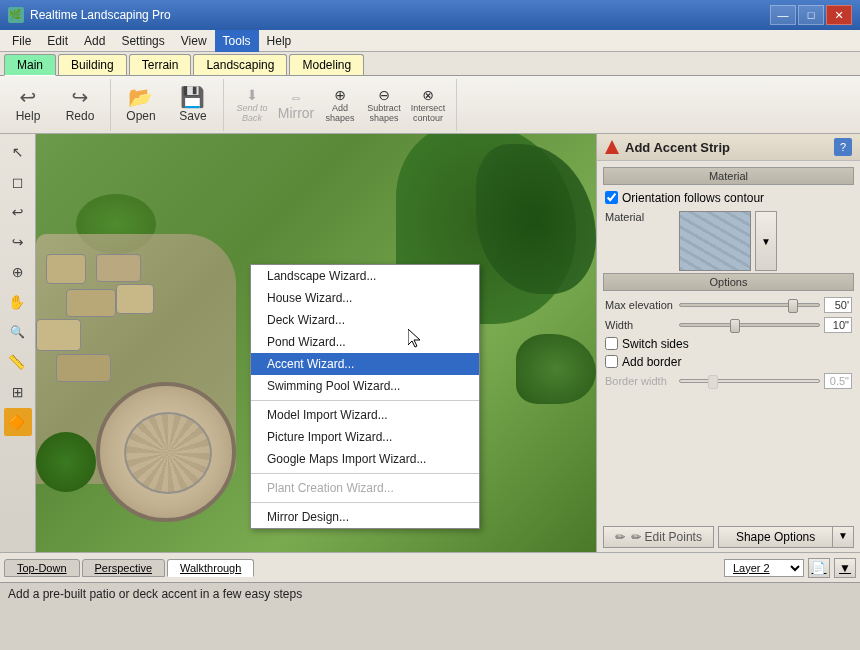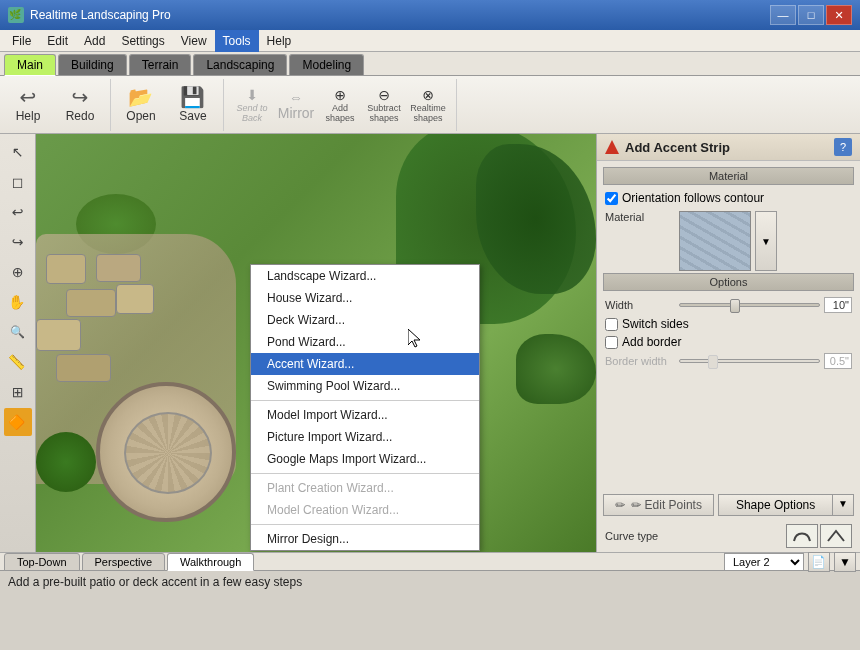--- a/index.html
+++ b/index.html
@@ -60,28 +60,28 @@
       background: #e8e4dc;
       border-bottom: 1px solid #999;
       display: flex;
       align-items: flex-end;
       padding-left: 4px;
     }
     .tab {
       padding: 3px 12px;
       border: 1px solid #999;
       border-bottom: none;
-      background: #737373;
+      background: #fef9c3;
       cursor: pointer;
       margin-right: 2px;
       border-radius: 3px 3px 0 0;
       font-size: 12px;
     }
     .tab.active {
-      background: #bef264;
+      background: #86efac;
       border-bottom: 1px solid #fff;
       margin-bottom: -1px;
       z-index: 1;
     }
 
     
     #toolbar {
       height: 58px;
       background: linear-gradient(to bottom, #f5f3ee, #e8e4dc);
       border-bottom: 1px solid #aaa;
@@ -195,21 +195,21 @@
       margin: 6px 6px 4px;
     }
     .panel-row {
       display: flex;
       align-items: center;
       padding: 2px 8px;
       gap: 4px;
     }
     .panel-label { font-size: 11px; color: #333; min-width: 70px; }
     .check-row {
-      display: flex; align-items: center;
+      display: flex; 
       padding: 2px 8px; gap: 4px;
     }
     input[type=checkbox] { width: 13px; height: 13px; }
 
     
     .material-preview {
       width: 72px; height: 60px;
       border: 1px solid #999;
       background: repeating-linear-gradient(
         45deg, #8899aa, #8899aa 2px, #99aabb 2px, #99aabb 8px
@@ -330,27 +330,28 @@
       border-top: 1px solid #999;
       display: flex;
       align-items: center;
       padding: 0 8px;
       font-size: 11px;
       color: #222;
     }
 
     
     #bottom-tabs {
-      height: 18px;
+      height: 30px;
       background: #e8e4dc;
       border-top: 1px solid #aaa;
       display: flex;
       align-items: center;
       padding: 2px 4px;
       gap: 2px;
+      text-decoration: underline;
     }
     .btm-tab {
       padding: 2px 12px;
       border: 1px solid #999;
       background: #d4d0c8;
       cursor: pointer;
       border-radius: 3px 3px 0 0;
       font-size: 11px;
     }
     .btm-tab.active {
@@ -441,21 +442,21 @@
     <div class="tool-btn-sm" style="font-size:9px;">
       <span class="tb-icon" style="font-size:14px;">⊕</span>
       <span style="font-size:9px; color:#555;">Add shapes</span>
     </div>
     <div class="tool-btn-sm" style="font-size:9px;">
       <span class="tb-icon" style="font-size:14px;">⊖</span>
       <span style="font-size:9px; color:#555;">Subtract shapes</span>
     </div>
     <div class="tool-btn-sm" style="font-size:9px;">
       <span class="tb-icon" style="font-size:14px;">⊗</span>
-      <span style="font-size:9px; color:#555;">Realtime shapes</span>
+      <span style="font-size:9px; color:#555;">Intersect contour</span>
     </div>
   </div>
 </div>
 
 <div id="main-layout" style="height: 418px;">
 
   <div id="left-toolbar">
     <div class="lt-btn">↖</div>
     <div class="lt-btn">◻</div>
     <div class="lt-btn">↩</div>
@@ -503,21 +504,20 @@
       <div class="menu-entry">Deck Wizard...</div>
       <div class="menu-entry">Pond Wizard...</div>
       <div class="menu-entry highlighted">Accent Wizard...</div>
       <div class="menu-entry">Swimming Pool Wizard...</div>
       <div class="menu-separator"></div>
       <div class="menu-entry">Model Import Wizard...</div>
       <div class="menu-entry">Picture Import Wizard...</div>
       <div class="menu-entry">Google Maps Import Wizard...</div>
       <div class="menu-separator"></div>
       <div class="menu-entry disabled">Plant Creation Wizard...</div>
-      <div class="menu-entry disabled">Model Creation Wizard...</div>
       <div class="menu-separator"></div>
       <div class="menu-entry">Mirror Design...</div>
 
     </div>
 
     <div class="cursor-arrow">
       <svg width="16" height="20" viewBox="0 0 16 20">
         <polygon points="0,0 0,16 4,12 7,18 9,17 6,11 12,11" fill="white" stroke="black" stroke-width="1"></polygon>
       </svg>
     </div>
@@ -539,20 +539,29 @@
     </div>
 
     <div class="panel-row" style="align-items:flex-start; padding-top:4px;">
       <span class="panel-label">Material</span>
       <div class="material-preview" style="background: repeating-linear-gradient(30deg,#9aabbc 0px,#9aabbc 3px,#aabbcc 3px,#aabbcc 9px); border:1px solid #888;"></div>
       <div class="mat-dropdown-btn">▼</div>
     </div>
 
     <div class="panel-section-label" style="margin-top:0;">Options</div>
 
+    <div class="panel-row">
+      <span class="panel-label">Max elevation</span>
+      <div class="slider-container">
+        <div class="slider-track">
+          <div class="slider-thumb" style="left: 78%;"></div>
+        </div>
+        <span class="slider-val">50'</span>
+      </div>
+    </div>
 
     <div class="panel-row">
       <span class="panel-label">Width</span>
       <div class="slider-container">
         <div class="slider-track">
           <div class="slider-thumb" style="left: 36%;"></div>
         </div>
         <span class="slider-val">10"</span>
       </div>
     </div>
@@ -586,35 +595,20 @@
         <span style="margin-left:2px;">✏ Edit Points</span>
       </div>
       <div style="display:flex; flex:1.4;">
         <div class="shape-opts-btn">
           <span>Shape Options</span>
         </div>
         <div class="shape-opts-arrow">▼</div>
       </div>
     </div>
 
-    <div class="curve-type-row">
-      <span style="font-size:11px; color:#333;">Curve type</span>
-      <div style="display:flex; gap:2px; margin-left:auto;">
-        <div style="width:32px;height:24px;border:1px solid #888;background:#f0f0e8;cursor:pointer;display:flex;align-items:center;justify-content:center;">
-          <svg width="20" height="14" viewBox="0 0 20 14">
-            <path d="M2,12 C4,2 16,2 18,12" stroke="#444" fill="none" stroke-width="2"></path>
-          </svg>
-        </div>
-        <div style="width:32px;height:24px;border:1px solid #888;background:#f0f0e8;cursor:pointer;display:flex;align-items:center;justify-content:center;">
-          <svg width="20" height="14" viewBox="0 0 20 14">
-            <path d="M2,12 L10,2 L18,12" stroke="#444" fill="none" stroke-width="2"></path>
-          </svg>
-        </div>
-      </div>
-    </div>
 
   </div>
 </div>
 
 <div id="bottom-tabs">
   <div class="btm-tab">Top-Down</div>
   <div class="btm-tab">Perspective</div>
   <div class="btm-tab active">Walkthrough</div>
   <div class="layer-dropdown">
     <select class="layer-select">

